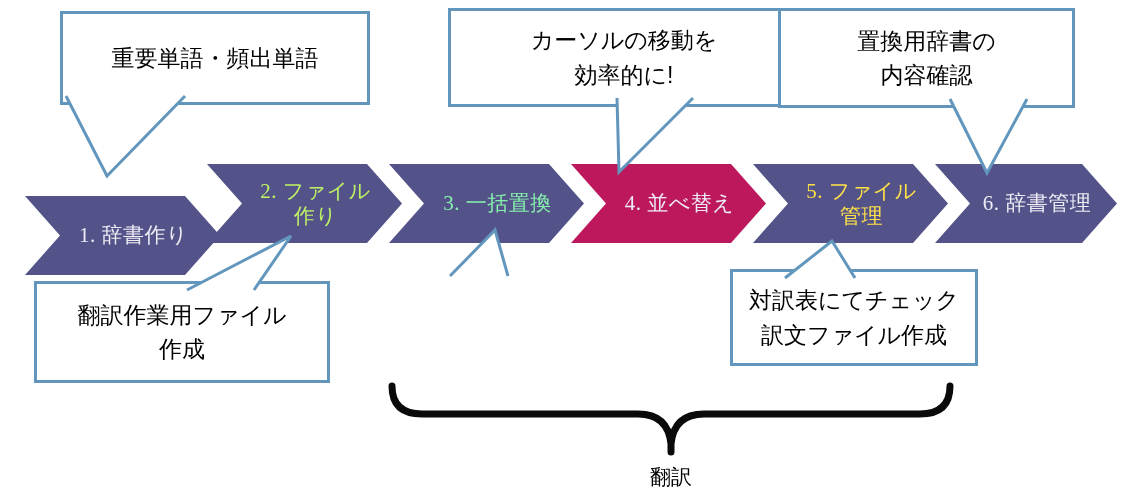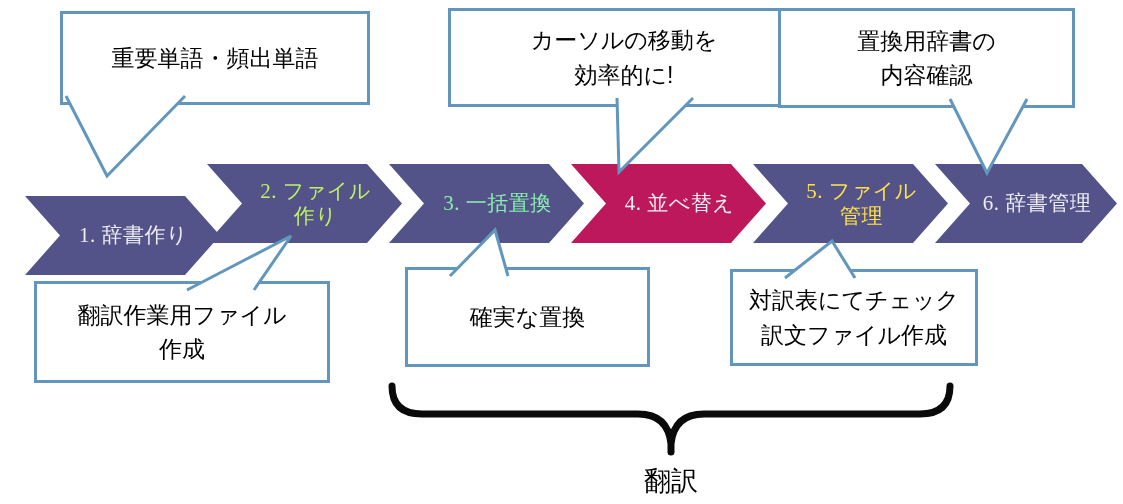--- a/index.html
+++ b/index.html
@@ -34,21 +34,21 @@
   .co-bl{left:14px; top:281px;width:296px;height:102px;margin-left:20px;}
   .co-bm{left:405px;top:267px;width:245px;height:100px;}
   .co-br{left:730px;top:269px;width:248px;height:97px;}
 
   
   #overlay{position:absolute;left:0;top:0;width:1123px;height:504px;z-index:5;pointer-events:none;}
 
   
   #brace-label{
     position:absolute;left:611px;top:463px;width:120px;text-align:center;
-    font-size:27px;color:#000;z-index:2;
+    font-size:21px;color:#000;z-index:2;
   }
 </style>
 </head>
 <body>
 
 <div id="canvas">
 
   <div class="chev chev1" style="background: rgb(83, 83, 138); color: rgb(237, 235, 243); margin-top: 32px;">
     <span class="lbl">1. 辞書作り</span>
   </div>
@@ -78,23 +78,20 @@
 効率的に!</span>
   </div>
   <div class="callout co-tr" style="border: 3px solid rgb(98, 150, 189);">
     <span>置換用辞書の
 内容確認</span>
   </div>
   <div class="callout co-bl" style="border: 3px solid rgb(98, 150, 189);">
     <span>翻訳作業用ファイル
 作成</span>
   </div>
-  <div class="callout co-bm" style="border: 3px solid rgb(98, 150, 189);">
-    <span>確実な置換</span>
-  </div>
   <div class="callout co-br" style="border: 3px solid rgb(98, 150, 189);">
     <span>対訳表にてチェック
 訳文ファイル作成</span>
   </div>
 
   <svg id="overlay" viewBox="0 0 1123 504" xmlns="http://www.w3.org/2000/svg">
     <g fill="#ffffff" stroke="#6296BD" stroke-width="3" stroke-linejoin="miter">
       <path d="M 66 96 L 107 176 L 185 96"></path>
       <path d="M 617 98 L 619 172 L 693 98"></path>
       <path d="M 950 99 L 987 173 L 1027 99"></path>

